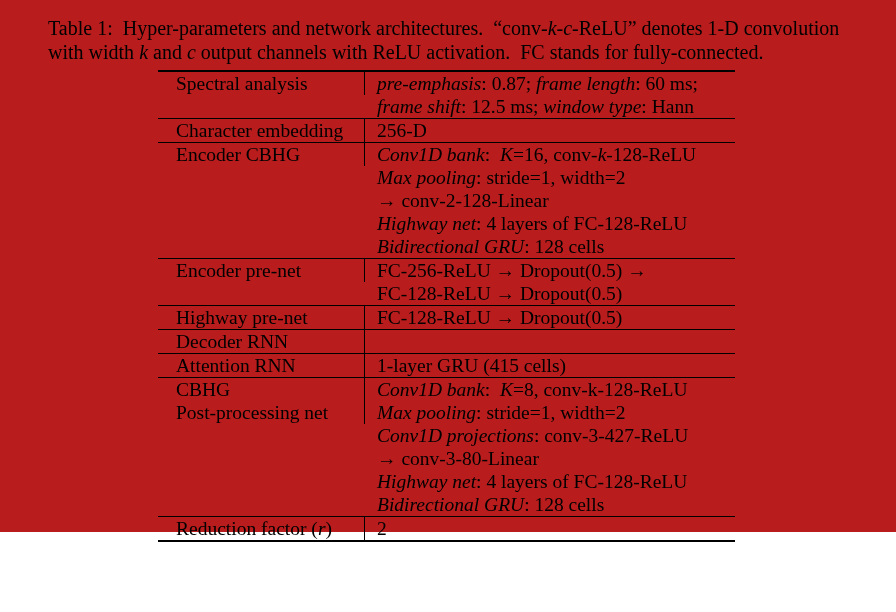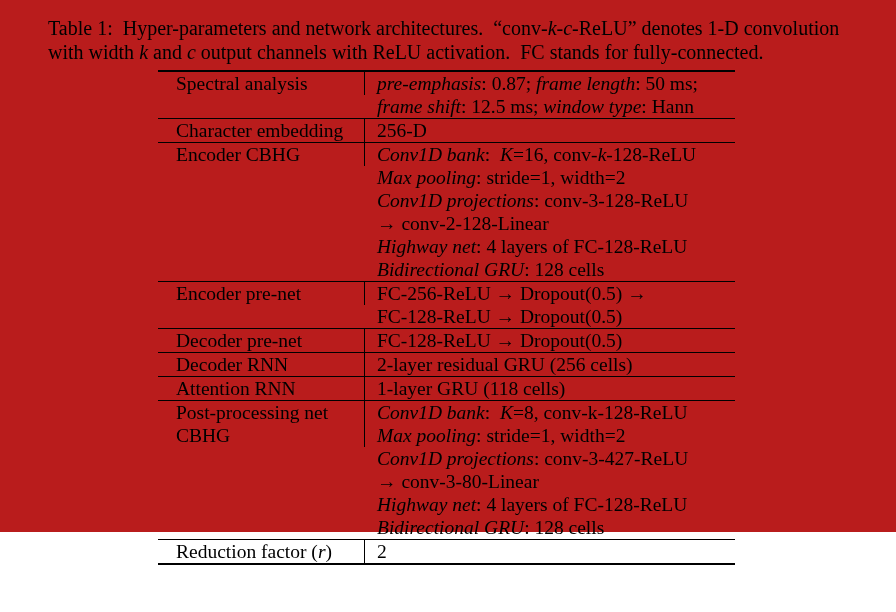--- a/index.html
+++ b/index.html
@@ -56,82 +56,78 @@
   <div class="caption" id="caption">
       <div class="cap-line"><span>Table 1: Hyper-parameters and network architectures. “conv-</span><span class="it">k</span><span>-</span><span class="it">c</span><span>-ReLU” denotes 1-D convolution</span></div>
       <div class="cap-line"><span>with width </span><span class="it">k</span><span> and </span><span class="it">c</span><span> output channels with ReLU activation. FC stands for fully-connected.</span></div>
     </div>
   <div class="ptable" id="table-body">
       <div class="t-row">
         <div class="t-param">
           <div class="line"><span>Spectral analysis</span></div>
         </div>
         <div class="t-value">
-          <div class="line"><span class="it">pre-emphasis</span><span>: 0.87; </span><span class="it">frame length</span><span>: 50 ms;</span></div>
+          <div class="line"><span class="it">pre-emphasis</span><span>: 0.87; </span><span class="it">frame length</span><span>: 60 ms;</span></div>
           <div class="line"><span class="it">frame shift</span><span>: 12.5 ms; </span><span class="it">window type</span><span>: Hann</span></div>
         </div>
       </div>
       <div class="t-row">
         <div class="t-param">
           <div class="line"><span>Character embedding</span></div>
         </div>
         <div class="t-value">
           <div class="line"><span>256-D</span></div>
         </div>
       </div>
       <div class="t-row">
         <div class="t-param">
           <div class="line"><span>Encoder CBHG</span></div>
         </div>
         <div class="t-value">
           <div class="line"><span class="it">Conv1D bank</span><span>: </span><span class="it">K</span><span>=16, conv-</span><span class="it">k</span><span>-128-ReLU</span></div>
           <div class="line"><span class="it">Max pooling</span><span>: stride=1, width=2</span></div>
-          <div class="line"><span class="it">Conv1D projections</span><span>: conv-3-128-ReLU</span></div>
           <div class="line"><span>→ conv-2-128-Linear</span></div>
           <div class="line"><span class="it">Highway net</span><span>: 4 layers of FC-128-ReLU</span></div>
           <div class="line"><span class="it">Bidirectional GRU</span><span>: 128 cells</span></div>
         </div>
       </div>
       <div class="t-row">
         <div class="t-param">
           <div class="line"><span>Encoder pre-net</span></div>
         </div>
         <div class="t-value">
           <div class="line"><span>FC-256-ReLU → Dropout(0.5) →</span></div>
           <div class="line"><span>FC-128-ReLU → Dropout(0.5)</span></div>
         </div>
       </div>
       <div class="t-row">
         <div class="t-param">
-          <div class="line"><span>Decoder pre-net</span></div>
+          <div class="line"><span>Highway pre-net</span></div>
         </div>
         <div class="t-value">
           <div class="line"><span>FC-128-ReLU → Dropout(0.5)</span></div>
         </div>
       </div>
       <div class="t-row">
         <div class="t-param">
           <div class="line"><span>Decoder RNN</span></div>
         </div>
-        <div class="t-value">
-          <div class="line"><span>2-layer residual GRU (256 cells)</span></div>
-        </div>
       </div>
       <div class="t-row">
         <div class="t-param">
           <div class="line"><span>Attention RNN</span></div>
         </div>
         <div class="t-value">
-          <div class="line"><span>1-layer GRU (118 cells)</span></div>
+          <div class="line"><span>1-layer GRU (415 cells)</span></div>
         </div>
       </div>
       <div class="t-row">
         <div class="t-param">
+          <div class="line"><span>CBHG</span></div>
           <div class="line"><span>Post-processing net</span></div>
-          <div class="line"><span>CBHG</span></div>
         </div>
         <div class="t-value">
           <div class="line"><span class="it">Conv1D bank</span><span>: </span><span class="it">K</span><span>=8, conv-k-128-ReLU</span></div>
           <div class="line"><span class="it">Max pooling</span><span>: stride=1, width=2</span></div>
           <div class="line"><span class="it">Conv1D projections</span><span>: conv-3-427-ReLU</span></div>
           <div class="line"><span>→ conv-3-80-Linear</span></div>
           <div class="line"><span class="it">Highway net</span><span>: 4 layers of FC-128-ReLU</span></div>
           <div class="line"><span class="it">Bidirectional GRU</span><span>: 128 cells</span></div>
         </div>
       </div>

